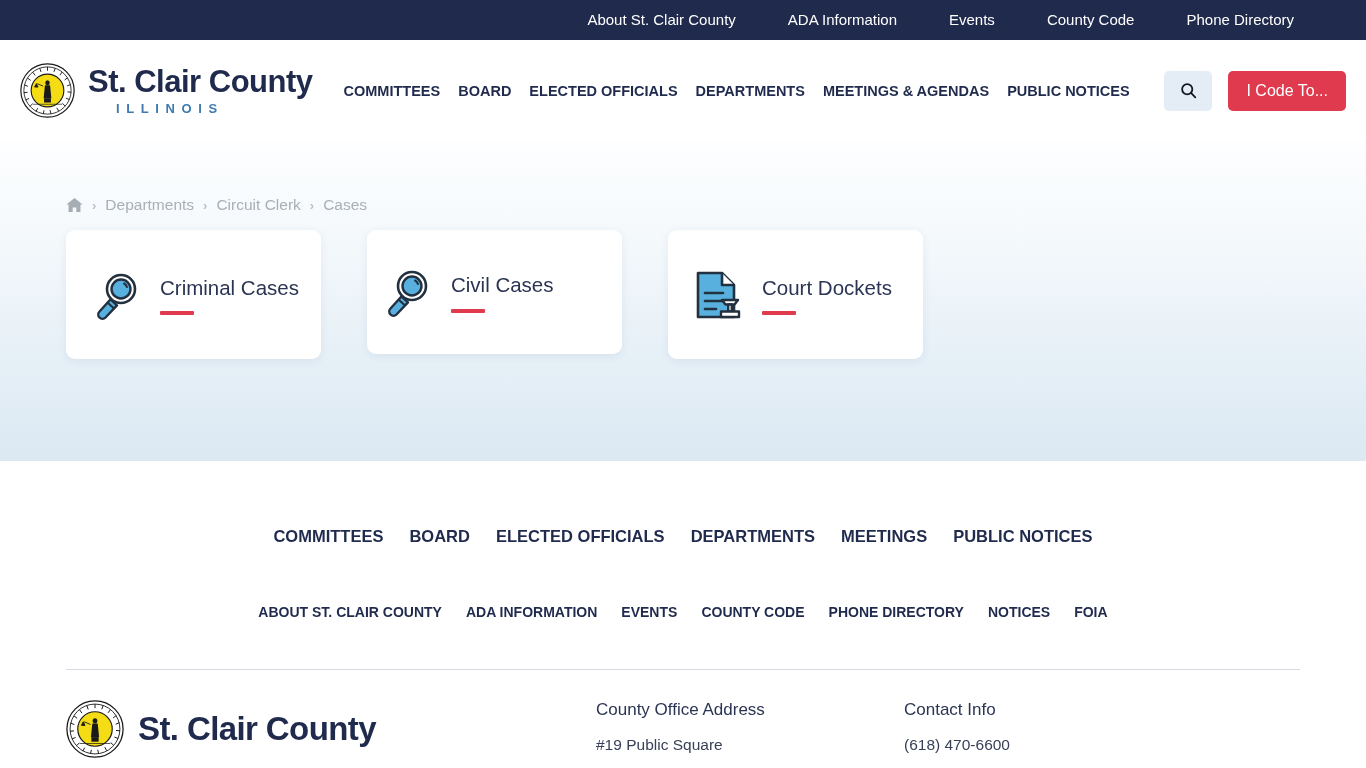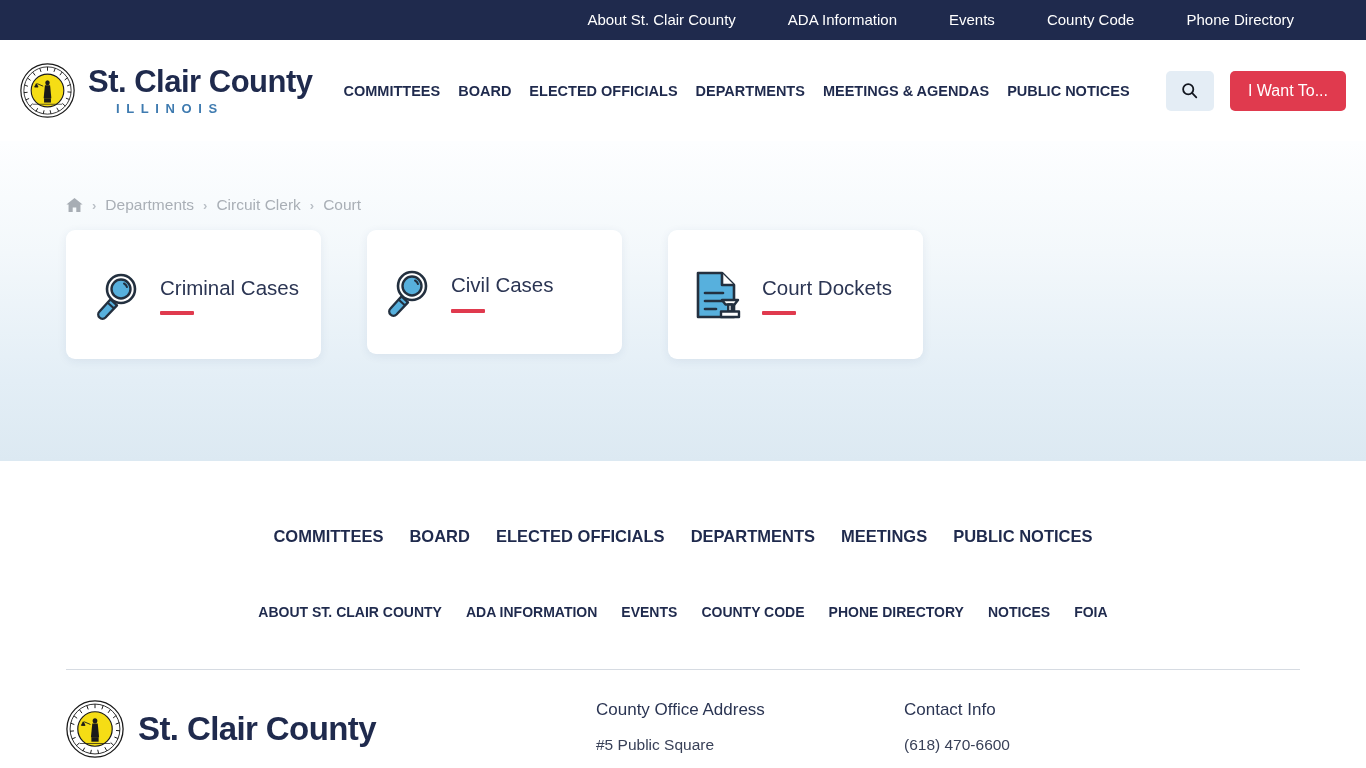--- a/index.html
+++ b/index.html
@@ -295,39 +295,39 @@
 
   <div class="header-actions">
     <button class="search-btn">
       <span>
         <svg width="17" height="17" viewBox="0 0 20 20" fill="none" stroke="#12161f" stroke-width="2.1">
           <circle cx="8.5" cy="8.5" r="6"></circle>
           <line x1="13.2" y1="13.2" x2="18" y2="18" stroke-linecap="round"></line>
         </svg>
       </span>
     </button>
-    <button class="iwant-btn">I Want To...</button>
+    <button class="iwant-btn">I Code To...</button>
   </div>
 </header>
 
 <section class="hero">
   <div class="hero-inner">
 
     <nav class="breadcrumb">
       <span class="bc-home">
         <svg width="17" height="16" viewBox="0 0 18 16" fill="#a7adb4">
           <path d="M9 0.6 L17.6 7.4 H15.3 V15.4 H10.9 V10.6 H7.1 V15.4 H2.7 V7.4 H0.4 Z"></path>
         </svg>
       </span>
       <span class="bc-sep">›</span>
       <a class="bc-link">Departments</a>
       <span class="bc-sep">›</span>
       <a class="bc-link">Circuit Clerk</a>
       <span class="bc-sep">›</span>
-      <span class="bc-current">Court</span>
+      <span class="bc-current">Cases</span>
     </nav>
 
 
     <div class="cards">
 
       <a class="card">
         <span class="card-icon">
           <svg viewBox="0 0 56 56" width="56" height="56">
             <circle cx="33" cy="22" r="14" fill="#ffffff" stroke="#23303f" stroke-width="2.6"></circle>
             <circle cx="33" cy="22" r="9.5" fill="#57b0dd" stroke="#23303f" stroke-width="2.4"></circle>
@@ -447,21 +447,21 @@
           </g>
           <rect x="28" y="41" width="8" height="5" fill="#1a1a1a"></rect>
           <path d="M15 48 h34" stroke="#1a1a1a" stroke-width="0.8"></path>
         </svg>
       </span>
       <span class="fb-name">St. Clair County</span>
     </a>
 
     <div class="fb-col addr">
       <div class="fb-head">County Office Address</div>
-      <div class="fb-line">#5 Public Square</div>
+      <div class="fb-line">#19 Public Square</div>
     </div>
 
     <div class="fb-col">
       <div class="fb-head">Contact Info</div>
       <div class="fb-line">(618) 470-6600</div>
     </div>
 
   </div>
 </footer>
 

